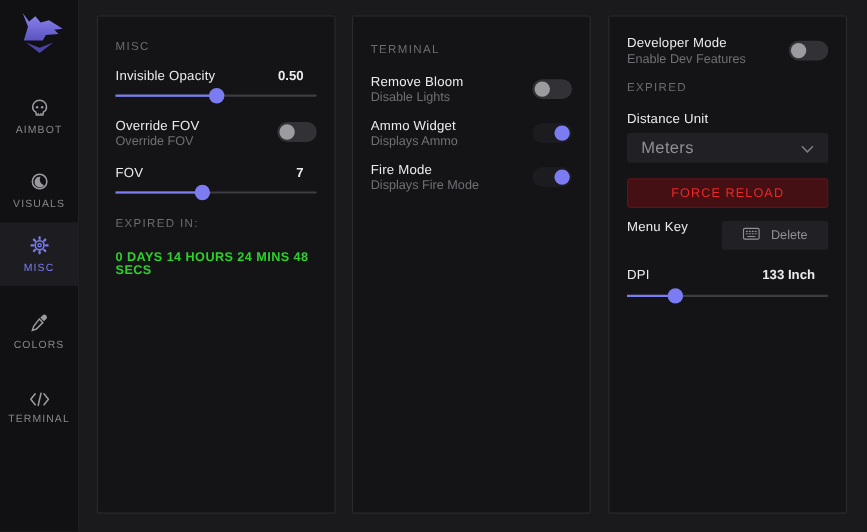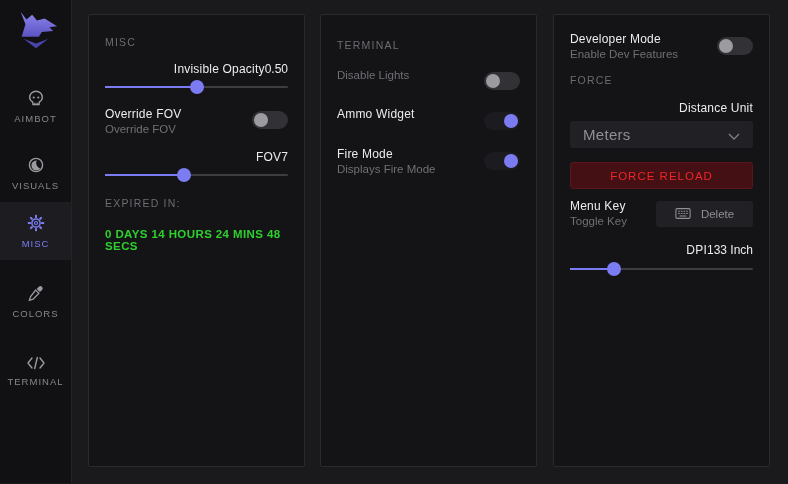--- a/index.html
+++ b/index.html
@@ -37,23 +37,23 @@
   .nav-item.active{background:#1d1d21}
   .nav-item.active,.nav-item.active .nav-label{color:var(--accent)}
   .nav-item svg{display:block}
   .ni-0{top:77px}.ni-1{top:144px}.ni-2{top:202px}.ni-3{top:272px}.ni-4{top:342px}
 
   
   .panel{position:absolute;top:14px;width:217px;height:453px;background:var(--panel-bg);border:1px solid var(--panel-border);border-radius:2px}
   .panel-1{left:88px}.panel-2{left:320px}.panel-3{left:553px}
 
   .phead{position:absolute;left:16px;font-size:10.5px;letter-spacing:1.2px;color:var(--header)}
-  .row{position:absolute;left:16px;right:16px;display:flex;justify-content:flex-end;align-items:baseline}
+  .row{position:absolute;left:16px;right:28px;display:flex;justify-content:space-between;align-items:baseline}
   .lbl{font-size:12px;font-weight:400;color:var(--text);letter-spacing:.2px;line-height:14px}
-  .val{font-size:12px;font-weight:400;color:var(--text)}
+  .val{font-size:12px;font-weight:700;color:var(--text)}
   .block{position:absolute;left:16px;right:62px}
   .sub{font-size:11.5px;color:var(--muted);line-height:14px;margin-top:1px}
 
   .slider{position:absolute;left:16px;right:16px;height:14px;--p:50%;cursor:pointer}
   .slider::before{content:"";position:absolute;left:0;right:0;top:6px;height:2px;border-radius:1px;background:var(--track)}
   .slider .fill{position:absolute;left:0;top:6px;height:2px;width:var(--p);background:var(--accent)}
   .slider .thumb{position:absolute;top:0;left:calc(var(--p) - 7px);width:14px;height:14px;border-radius:50%;background:var(--accent)}
 
   .toggle{position:absolute;right:16px;width:36px;height:18px;border-radius:9px;background:var(--off-track);cursor:pointer}
   .toggle .knob{position:absolute;top:2px;left:2px;width:14px;height:14px;border-radius:50%;background:var(--off-thumb)}
@@ -208,28 +208,30 @@
     </div>
 
     <div class="phead p1-exp-header">EXPIRED IN:</div>
     <div class="expired-val p1-exp-value">0 DAYS 14 HOURS 24 MINS 48 SECS</div>
   </section>
 
   <section class="panel panel-2">
     <div class="phead p2-header">TERMINAL</div>
 
     <div class="block p2-b0">
+      <div class="lbl">Remove Bloom</div>
       <div class="sub">Disable Lights</div>
     </div>
     <div class="toggle p2-t0 off">
       <div class="knob"></div>
     </div>
 
     <div class="block p2-b1">
       <div class="lbl">Ammo Widget</div>
+      <div class="sub">Displays Ammo</div>
     </div>
     <div class="toggle p2-t1 on">
       <div class="knob"></div>
     </div>
 
     <div class="block p2-b2">
       <div class="lbl">Fire Mode</div>
       <div class="sub">Displays Fire Mode</div>
     </div>
     <div class="toggle p2-t2 on">
@@ -239,39 +241,38 @@
 
   <section class="panel panel-3">
     <div class="block p3-dev-block">
       <div class="lbl">Developer Mode</div>
       <div class="sub">Enable Dev Features</div>
     </div>
     <div class="toggle p3-dev-toggle off">
       <div class="knob"></div>
     </div>
 
-    <div class="phead p3-engine">FORCE</div>
+    <div class="phead p3-engine">EXPIRED</div>
 
     <div class="row p3-dist-row">
       <span class="lbl">Distance Unit</span>
     </div>
     <div class="select p3-select">
       <span class="sel-text">Meters</span>
       <span>
         <svg width="12" height="7" viewBox="0 0 12 7">
             <path d="M1 1l5 5 5-5" fill="none" stroke="currentColor" stroke-width="1.4"></path>
           </svg>
       </span>
     </div>
 
     <div class="danger-btn p3-danger">FORCE RELOAD</div>
 
     <div class="block p3-menu-block">
       <div class="lbl">Menu Key</div>
-      <div class="sub">Toggle Key</div>
     </div>
     <div class="key-btn p3-key-btn">
       <span>
         <svg width="16" height="13" viewBox="0 0 18 14">
           <rect x="1" y="1.5" width="16" height="11" rx="1.5" fill="none" stroke="currentColor" stroke-width="1.2"></rect>
           <path d="M4 4.5h1M7 4.5h1M10 4.5h1M13 4.5h1M4 7h1M7 7h1M10 7h1M13 7h1M5.5 9.8h7" stroke="currentColor" stroke-width="1.2" stroke-linecap="round"></path>
         </svg>
       </span>
       <span>Delete</span>
     </div>

